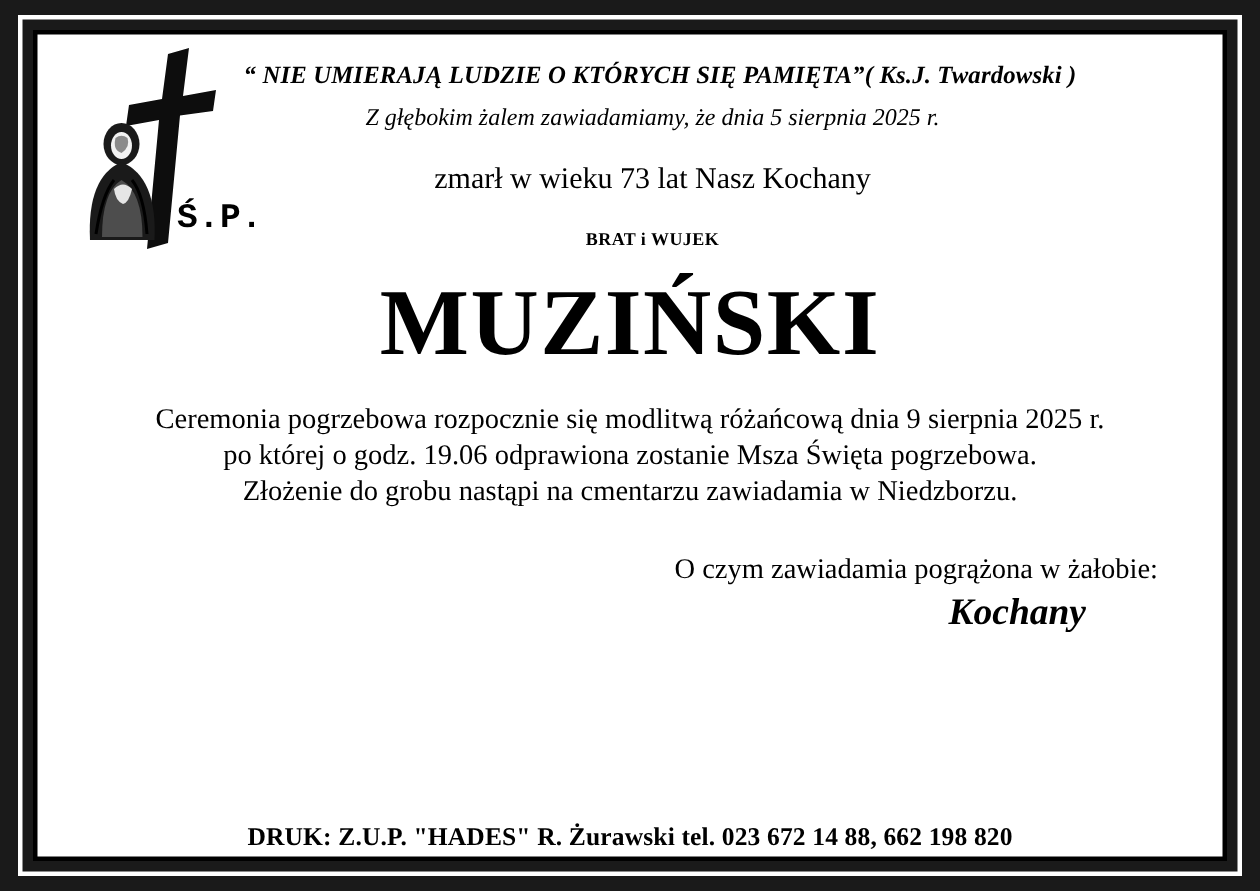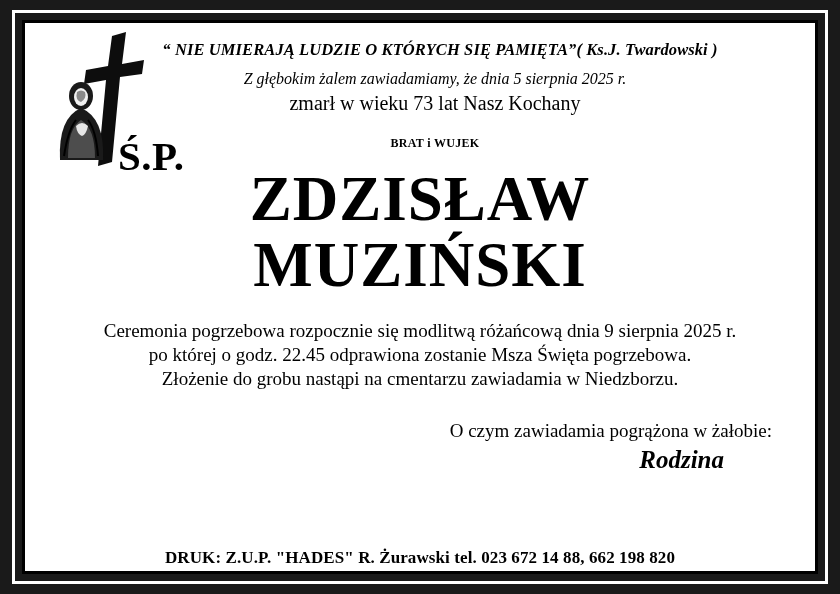--- a/index.html
+++ b/index.html
@@ -67,21 +67,21 @@
   }
 
   .line-1 {
     font-size: 16px;
     margin-top: 10px;
     padding-left: 30px;
     font-style: italic;
   }
   .line-2 {
     font-size: 20px;
-    margin-top: 4px;
+    margin-top: 20px;
     padding-left: 30px;
   }
   .relation {
     font-size: 12px;
     font-weight: bold;
     margin-top: 21px;
     padding-left: 30px;
     letter-spacing: 0.3px;
   }
 
@@ -143,22 +143,23 @@
     height: 145px;
   }
   .emblem svg {
     display: block;
   }
   .sp-label {
     position: absolute;
     left: 92px;
     top: 108px;
     font-weight: bold;
-    font-size: 41px;
+    font-size: 23px;
     letter-spacing: 0.5px;
+    font-family: Liberation Mono, monospace;
   }
 </style>
 </head>
 <body>
 
 <div class="obituary">
 
   <div class="frame-outer"></div>
   <div class="frame-inner"></div>
 
@@ -186,29 +187,28 @@
 
     <div class="sp-label">Ś.P.</div>
 
     <div class="quote">“ NIE UMIERAJĄ LUDZIE O KTÓRYCH SIĘ PAMIĘTA”( Ks.J. Twardowski )</div>
 
     <div class="line-1">Z głębokim żalem zawiadamiamy, że dnia 5 sierpnia 2025 r.</div>
     <div class="line-2">zmarł w wieku 73 lat Nasz Kochany</div>
     <div class="relation">BRAT i WUJEK</div>
 
     <div class="name-block">
-      <div class="name-first">ZDZISŁAW</div>
       <div class="name-last">MUZIŃSKI</div>
     </div>
 
     <div class="ceremony">
       <p>Ceremonia pogrzebowa rozpocznie się modlitwą różańcową dnia 9 sierpnia 2025 r.</p>
-      <p>po której o godz. 22.45 odprawiona zostanie Msza Święta pogrzebowa.</p>
+      <p>po której o godz. 19.06 odprawiona zostanie Msza Święta pogrzebowa.</p>
       <p>Złożenie do grobu  nastąpi  na cmentarzu zawiadamia w Niedzborzu.</p>
     </div>
 
     <div class="closing">O czym zawiadamia pogrążona w żałobie:</div>
-    <div class="family">Rodzina</div>
+    <div class="family">Kochany</div>
 
     <div class="printer">DRUK: Z.U.P. "HADES"  R. Żurawski tel. 023 672 14 88, 662 198 820</div>
 
   </div>
 </div>
 
 </body></html>

